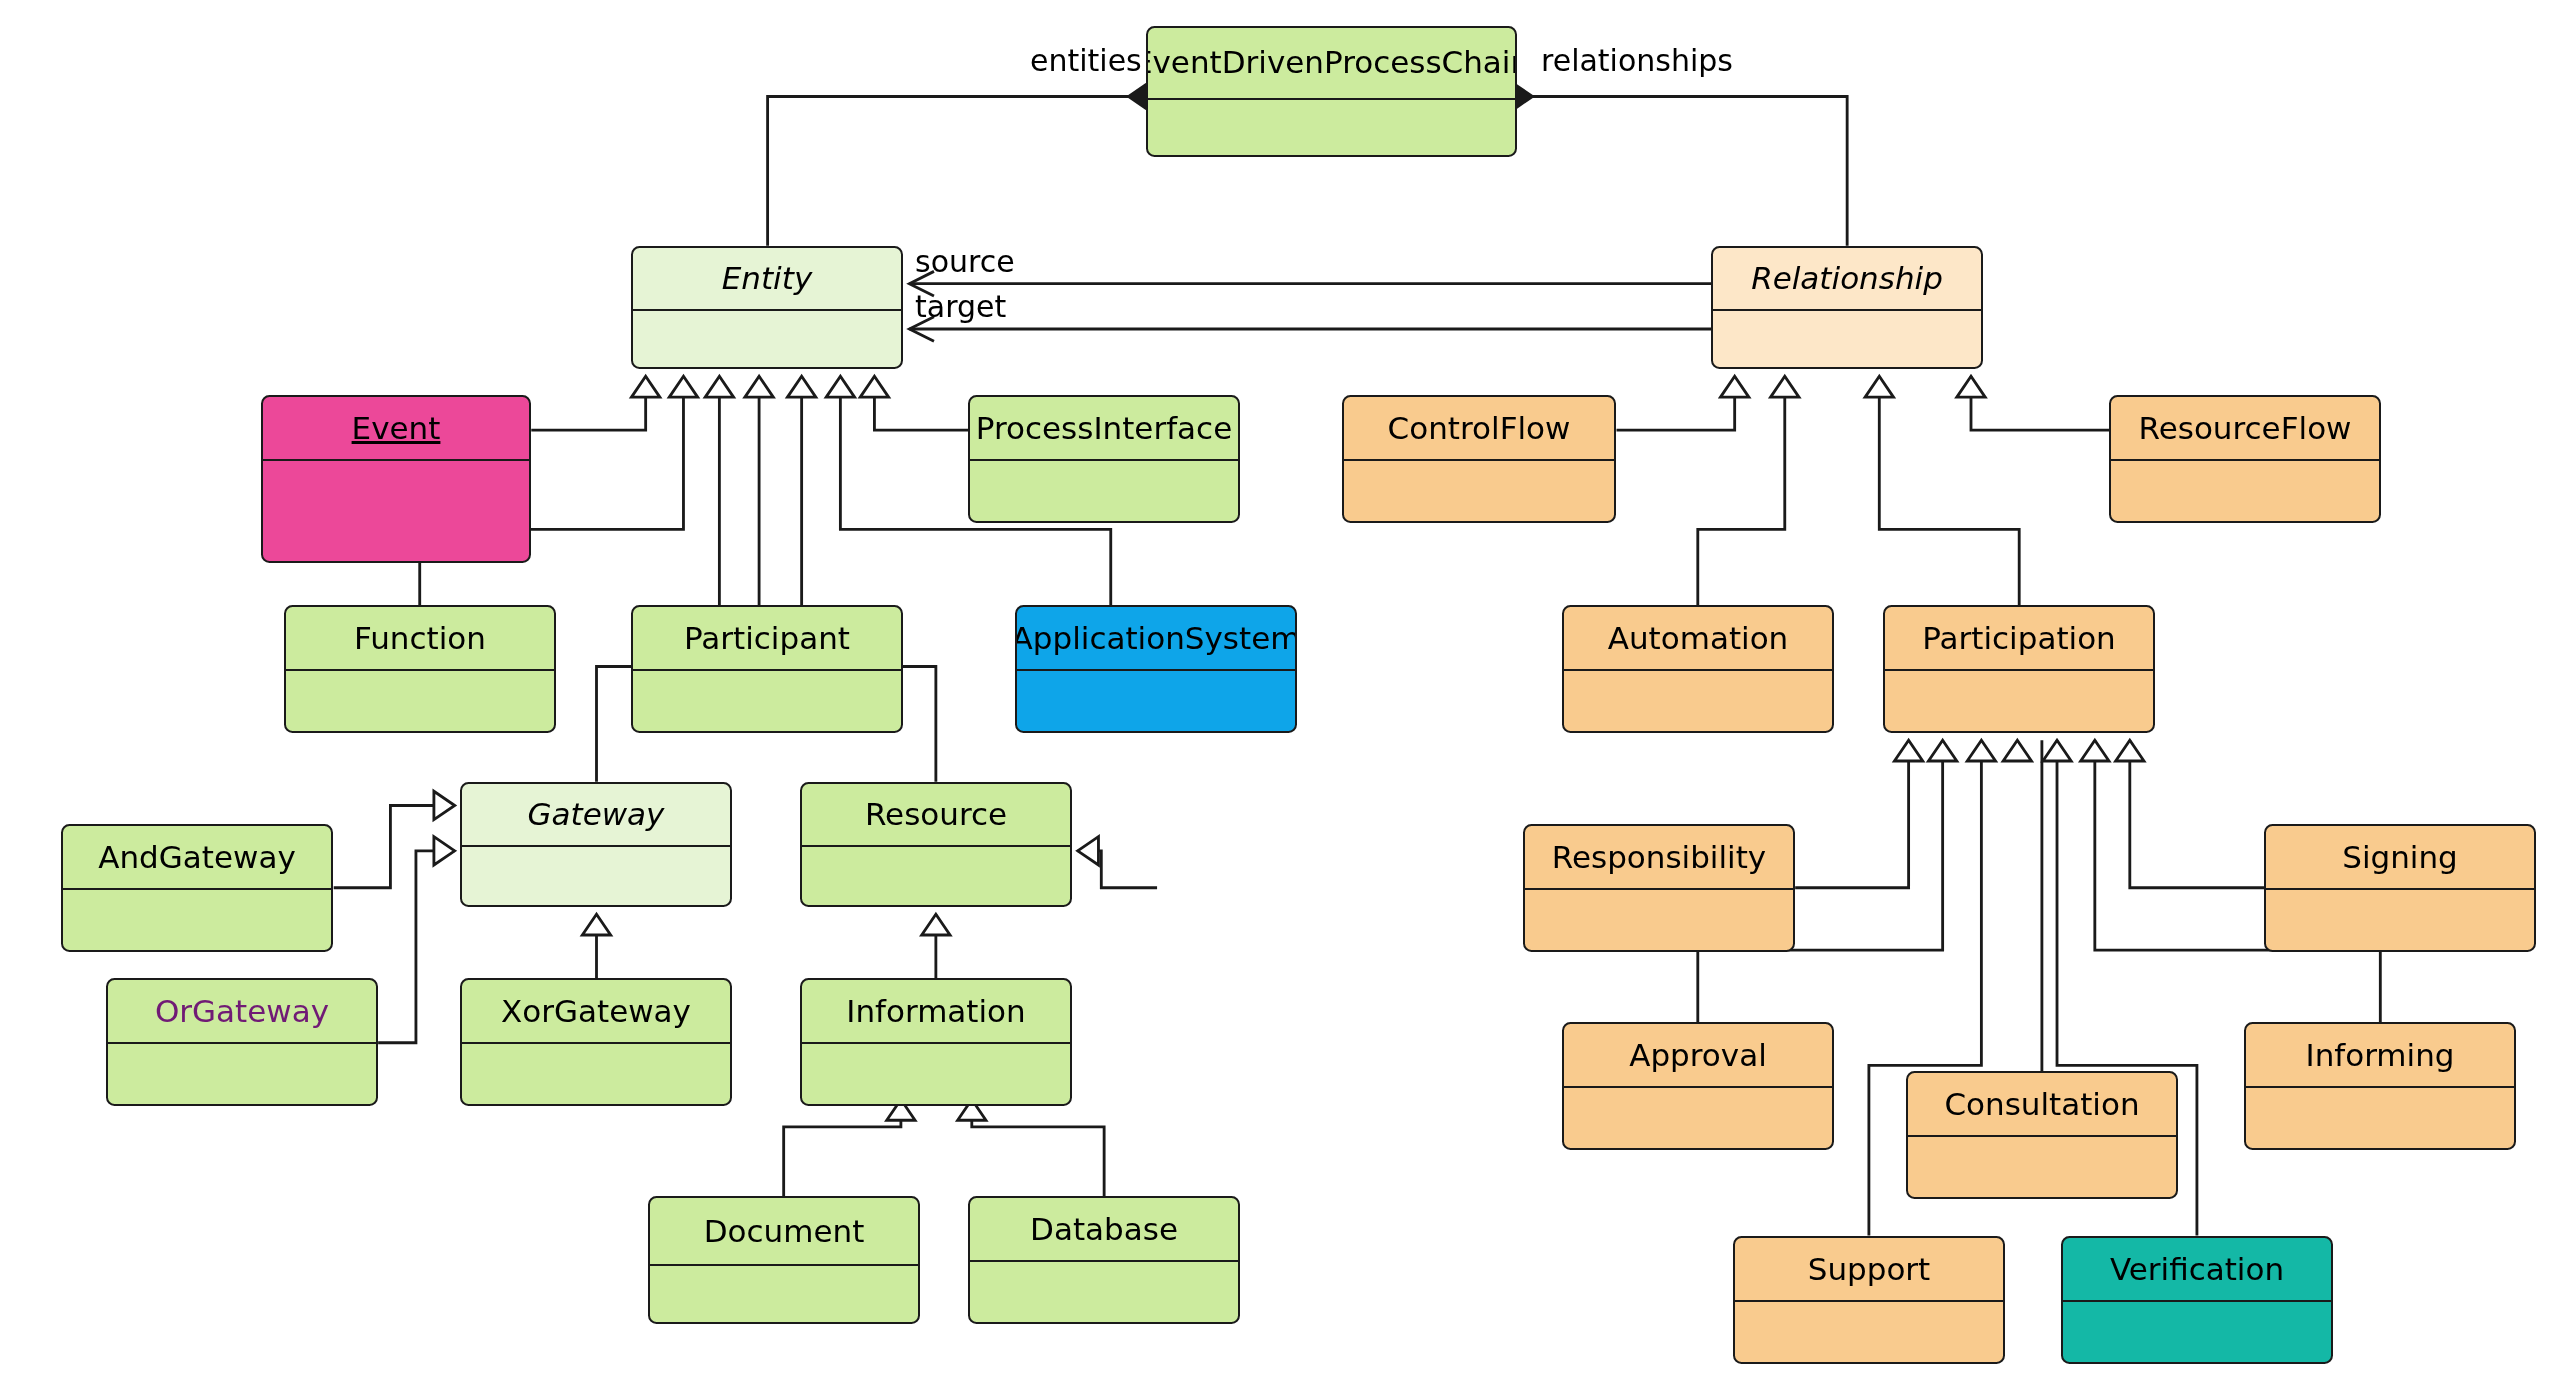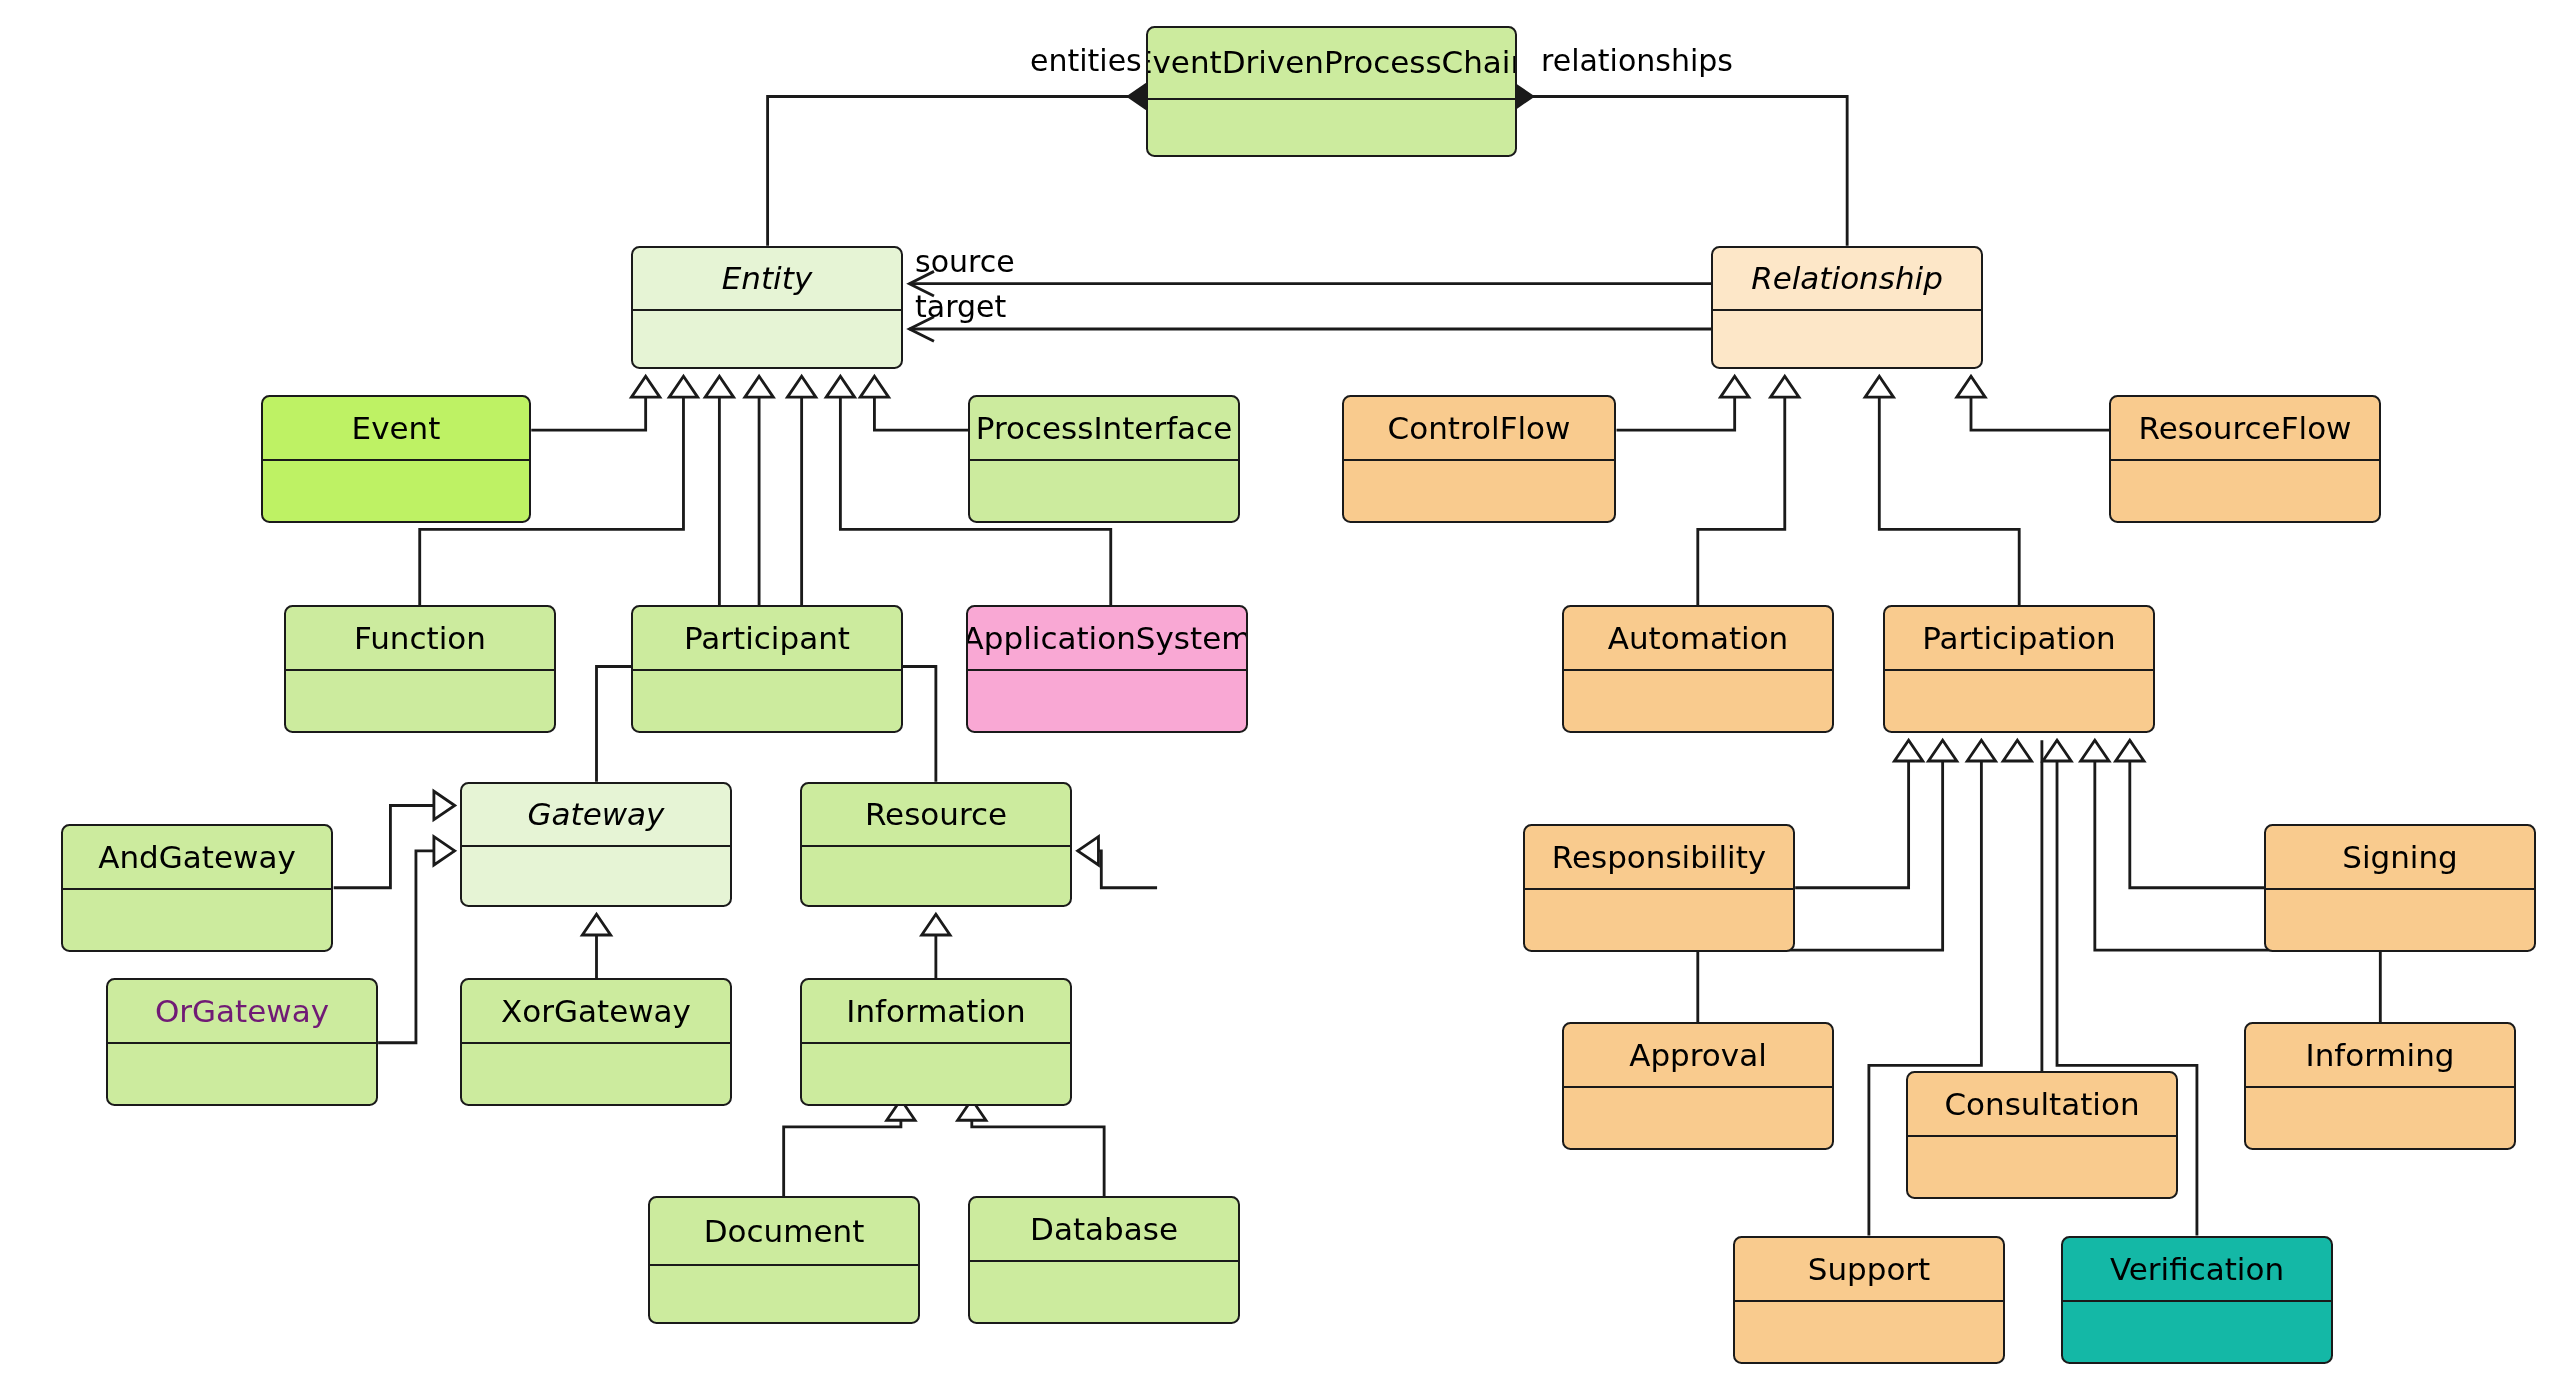--- a/index.html
+++ b/index.html
@@ -82,21 +82,21 @@
       <div class="body" style="height: 54px;"></div>
     </div>
     <div class="uml abstract" style="left: 631px; top: 246px; width: 272px; height: 123px; background: rgb(230, 244, 213); border-color: rgb(26, 26, 26);">
       <div class="hdr" style="height: 63px; border-bottom-color: rgb(26, 26, 26); color: rgb(0, 0, 0);">Entity</div>
       <div class="body" style="height: 54px;"></div>
     </div>
     <div class="uml abstract" style="left: 1711px; top: 246px; width: 272px; height: 123px; background: rgb(253, 231, 200); border-color: rgb(26, 26, 26);">
       <div class="hdr" style="height: 63px; border-bottom-color: rgb(26, 26, 26); color: rgb(0, 0, 0);">Relationship</div>
       <div class="body" style="height: 54px;"></div>
     </div>
-    <div class="uml" style="left: 261px; top: 395px; width: 270px; height: 128px; background: #bef264; border-color: rgb(26, 26, 26);">
+    <div class="uml" style="left: 261px; top: 395px; width: 270px; height: 168px; background: #ec4899; border-color: rgb(26, 26, 26); text-decoration: underline;">
       <div class="hdr" style="height: 64px; border-bottom-color: rgb(26, 26, 26); color: rgb(0, 0, 0);">Event</div>
       <div class="body" style="height: 58px;"></div>
     </div>
     <div class="uml" style="left: 968px; top: 395px; width: 272px; height: 128px; background: rgb(204, 235, 158); border-color: rgb(26, 26, 26);">
       <div class="hdr" style="height: 64px; border-bottom-color: rgb(26, 26, 26); color: rgb(0, 0, 0);">ProcessInterface</div>
       <div class="body" style="height: 58px;"></div>
     </div>
     <div class="uml" style="left: 1342px; top: 395px; width: 274px; height: 128px; background: rgb(249, 203, 142); border-color: rgb(26, 26, 26);">
       <div class="hdr" style="height: 64px; border-bottom-color: rgb(26, 26, 26); color: rgb(0, 0, 0);">ControlFlow</div>
       <div class="body" style="height: 58px;"></div>
@@ -106,21 +106,21 @@
       <div class="body" style="height: 58px;"></div>
     </div>
     <div class="uml" style="left: 284px; top: 605px; width: 272px; height: 128px; background: rgb(204, 235, 158); border-color: rgb(26, 26, 26);">
       <div class="hdr" style="height: 64px; border-bottom-color: rgb(26, 26, 26); color: rgb(0, 0, 0);">Function</div>
       <div class="body" style="height: 58px;"></div>
     </div>
     <div class="uml" style="left: 631px; top: 605px; width: 272px; height: 128px; background: rgb(204, 235, 158); border-color: rgb(26, 26, 26);">
       <div class="hdr" style="height: 64px; border-bottom-color: rgb(26, 26, 26); color: rgb(0, 0, 0);">Participant</div>
       <div class="body" style="height: 58px;"></div>
     </div>
-    <div class="uml" style="left: 966px; top: 605px; width: 282px; height: 128px; background: #f9a8d4; border-color: rgb(26, 26, 26);">
+    <div class="uml" style="left: 1015px; top: 605px; width: 282px; height: 128px; background: #0ea5e9; border-color: rgb(26, 26, 26);">
       <div class="hdr" style="height: 64px; border-bottom-color: rgb(26, 26, 26); color: rgb(0, 0, 0);">ApplicationSystem</div>
       <div class="body" style="height: 58px;"></div>
     </div>
     <div class="uml" style="left: 1562px; top: 605px; width: 272px; height: 128px; background: rgb(249, 203, 142); border-color: rgb(26, 26, 26);">
       <div class="hdr" style="height: 64px; border-bottom-color: rgb(26, 26, 26); color: rgb(0, 0, 0);">Automation</div>
       <div class="body" style="height: 58px;"></div>
     </div>
     <div class="uml" style="left: 1883px; top: 605px; width: 272px; height: 128px; background: rgb(249, 203, 142); border-color: rgb(26, 26, 26);">
       <div class="hdr" style="height: 64px; border-bottom-color: rgb(26, 26, 26); color: rgb(0, 0, 0);">Participation</div>
       <div class="body" style="height: 58px;"></div>

